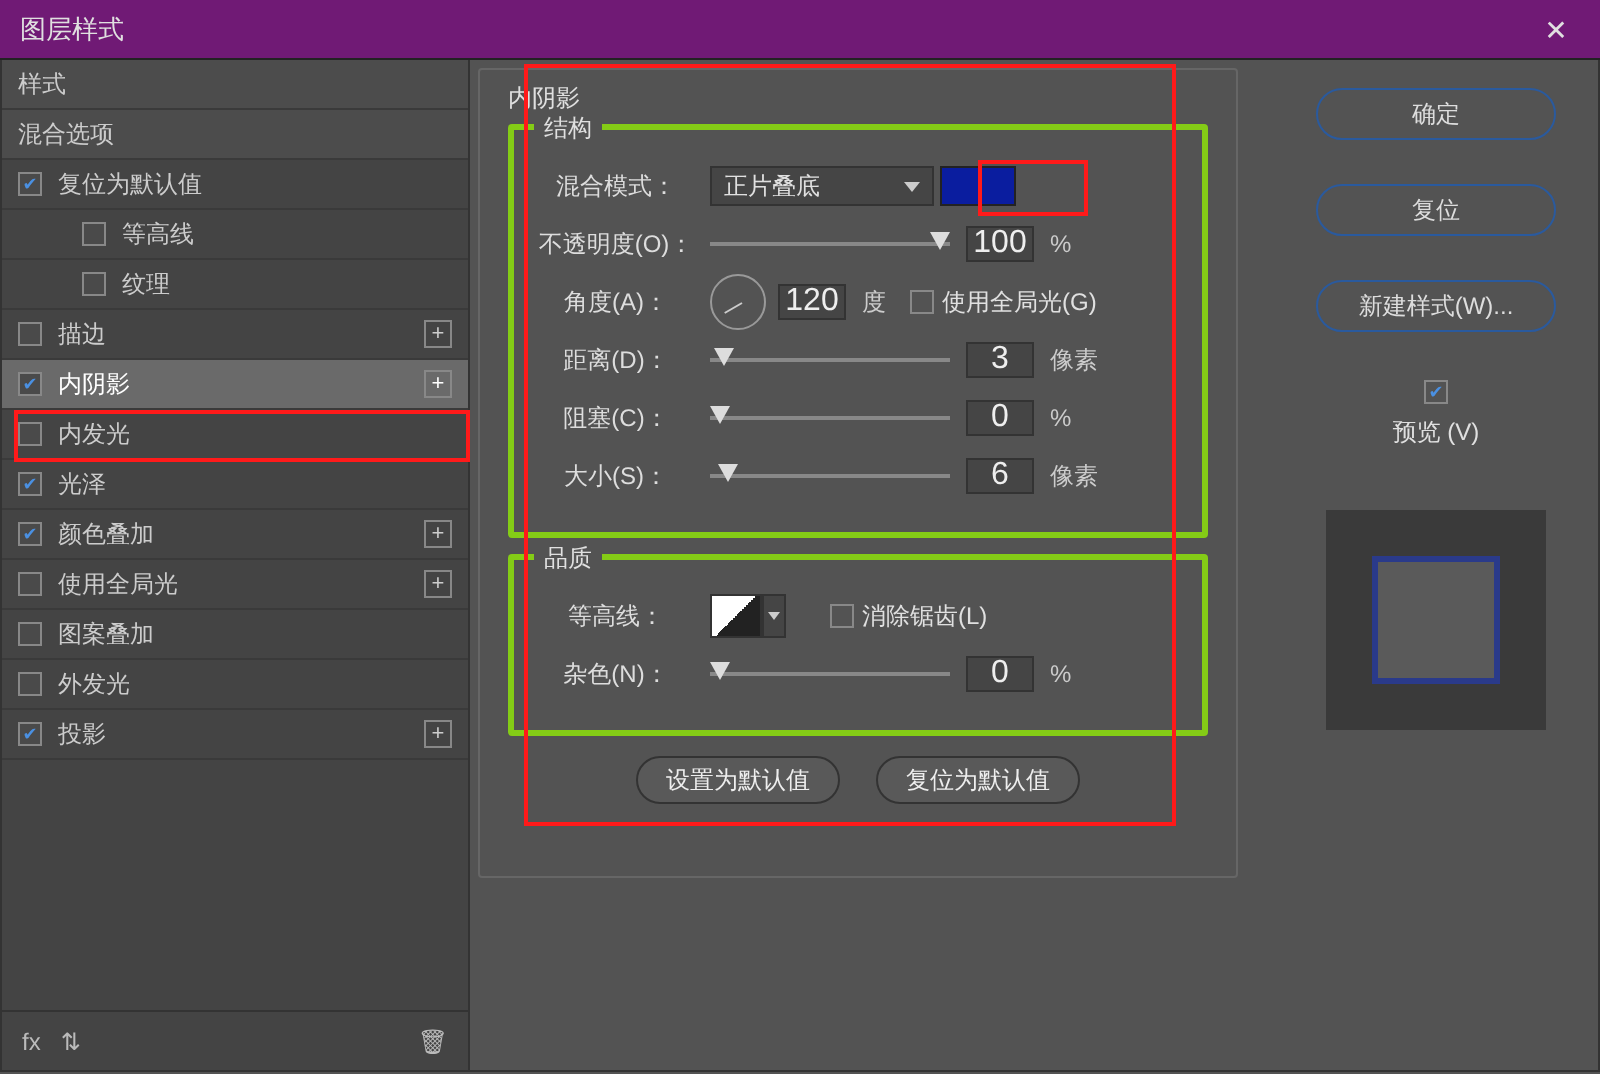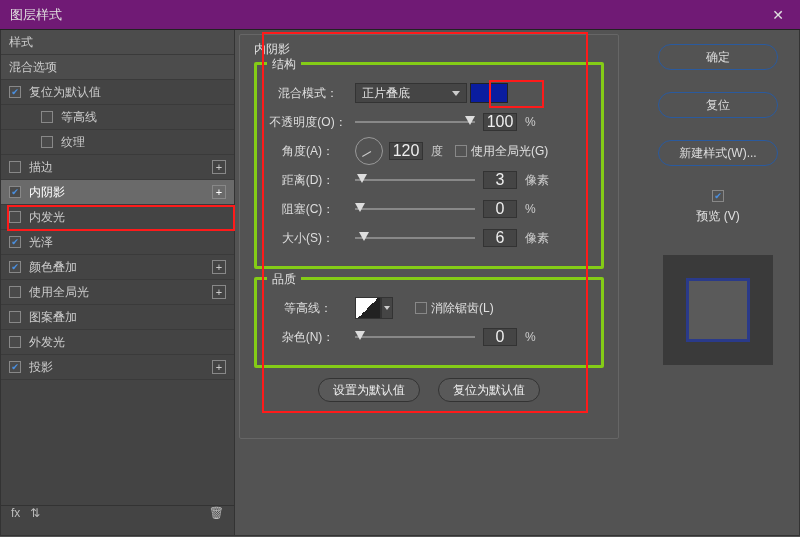--- a/index.html
+++ b/index.html
@@ -9,21 +9,21 @@
 .titlebar .close { width: 24px; height: 24px; display: flex; align-items: center; justify-content: center; cursor: pointer; font-size: 14px; }
 .main { display: flex; height: 506px; background: #535353; border: 1px solid #333; border-top: none; }
 .sidebar { width: 234px; background: #444; display: flex; flex-direction: column; border-right: 1px solid #333; }
 .sidebar-header, .sidebar-item { height: 25px; display: flex; align-items: center; padding: 0 8px; border-bottom: 1px solid #3a3a3a; position: relative; color: #ccc; }
 .sidebar-header { background: #4c4c4c; }
 .sidebar-item.sub { padding-left: 40px; text-align: center; }
 .sidebar-item .chk { width: 12px; height: 12px; border: 1px solid #888; margin-right: 8px; display: inline-flex; align-items: center; justify-content: center; font-size: 9px; background: #4a4a4a; }
 .sidebar-item .chk.checked::after { content: "✔"; color: #4a90e2; }
 .sidebar-item.selected { background: #6a6a6a; color: #fff; }
 .sidebar-item .plus { position: absolute; right: 8px; width: 14px; height: 14px; border: 1px solid #888; display: flex; align-items: center; justify-content: center; font-size: 11px; }
-.sidebar-footer { margin-top: auto; height: 30px; display: flex; padding: 0 10px; border-top: 1px solid #333; gap: 10px; }
+.sidebar-footer { margin-top: auto; height: 30px; display: flex; align-items: center; padding: 0 10px; border-top: 1px solid #333; gap: 10px; }
 .sidebar-footer .spacer { flex: 1; }
 .highlight-box { position: absolute; border: 2px solid #ff1a1a; pointer-events: none; z-index: 10; }
 .content { flex: 1; position: relative; padding: 4px; }
 .panel { position: absolute; left: 4px; top: 4px; width: 380px; height: 405px; border: 1px solid #666; border-radius: 2px; padding: 6px 14px; background: #535353; }
 .panel-title { font-size: 12px; margin-bottom: 4px; }
 .group { border: 3px solid #84cc16; border-radius: 2px; padding: 10px 10px; margin-bottom: 8px; position: relative; }
 .group-title { position: absolute; top: -9px; left: 10px; background: #535353; padding: 0 5px; font-size: 12px; }
 .row { display: flex; align-items: center; margin: 7px 0; height: 22px; }
 .row .label { width: 88px; text-align: center; padding-right: 6px; color: #ddd; }
 .dropdown { width: 112px; height: 20px; background: #454545; border: 1px solid #333; display: flex; align-items: center; padding: 0 6px; position: relative; }

